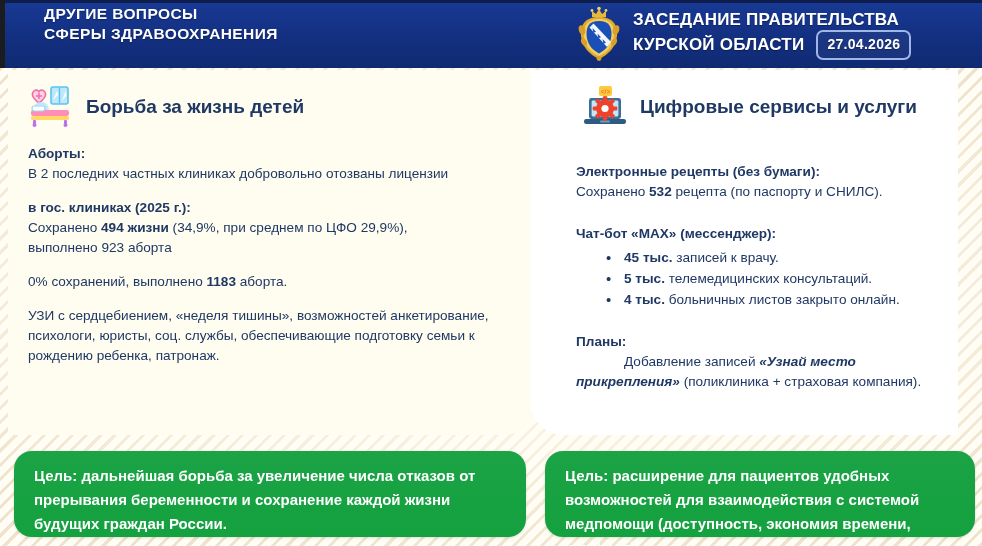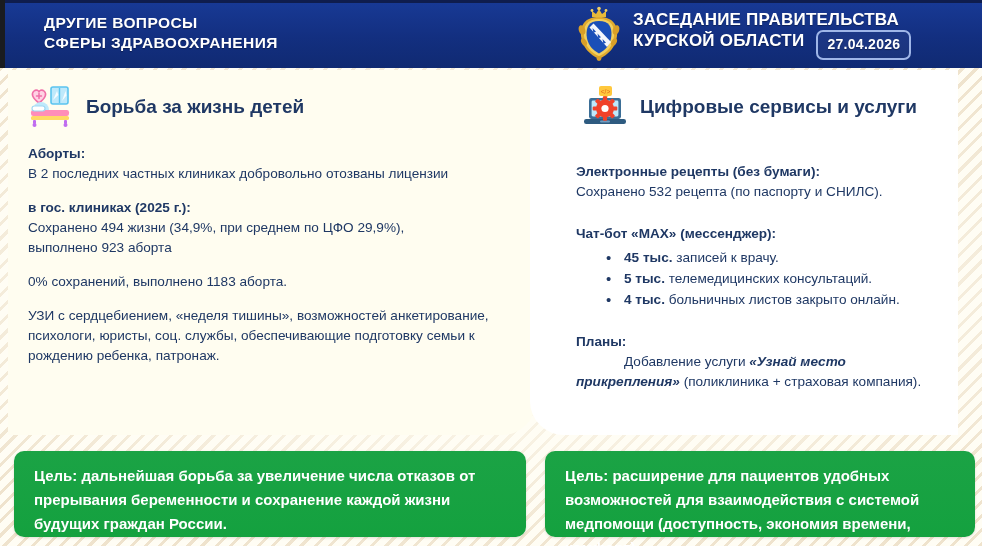--- a/index.html
+++ b/index.html
@@ -49,21 +49,21 @@
     width: 5px; height: 68px;
     background: #1a1c20;
   }
   .header-edge-top {
     position: absolute; left: 0; top: 0;
     width: 982px; height: 3px;
     background: #0f1d4d;
   }
   .header-title {
     position: absolute;
-    left: 44px; top: 13px;
+    left: 44px; top: 4px;
     color: #ffffff;
     font-weight: bold;
     font-size: 15.5px;
     line-height: 20px;
     letter-spacing: .4px;
     text-shadow: 0 1px 1px rgba(0,0,0,.35);
   }
   .header-right {
     position: absolute;
     left: 575px; top: 6px;
@@ -79,20 +79,21 @@
   .header-meeting {
     color: #ffffff;
     font-weight: bold;
     font-size: 17px;
     line-height: 21px;
     letter-spacing: .2px;
     text-shadow: 0 1px 1px rgba(0,0,0,.35);
   }
   .meeting-line2 {
     display: flex;
+    align-items: center;
     gap: 12px;
   }
   .date-badge {
     border: 2px solid #9fb6e8;
     border-radius: 7px;
     padding: 2px 9px 3px 9px;
     font-size: 14px;
     font-weight: bold;
     color: #ffffff;
     letter-spacing: .3px;
@@ -161,21 +162,21 @@
     font-size: 13.6px;
     font-weight: bold;
     line-height: 20px;
     color: #1f3864;
   }
   .txt {
     font-size: 13.6px;
     line-height: 20px;
     color: #1f3864;
   }
-  .txt b, .lbl b { font-weight: normal; }
+  .txt b, .lbl b { font-weight: bold; }
   .em { font-style: italic; font-weight: bold; }
 
   ul.bullets {
     list-style: none;
     margin: 3px 0 0 30px;
   }
   ul.bullets li {
     position: relative;
     font-size: 13.6px;
     line-height: 21px;
@@ -188,21 +189,21 @@
     color: #1f3864;
     font-size: 15px;
   }
   .indent { padding-left: 48px; }
 
   
   .goal {
     position: absolute;
     z-index: 5;
     background: linear-gradient(180deg, #1ba345 0%, #14a13f 100%);
-    border-radius: 10px;
+    border-radius: 18px;
     color: #ffffff;
     font-weight: bold;
     font-size: 15px;
     line-height: 24px;
     padding: 13px 18px 13px 20px;
     box-shadow: 0 1px 3px rgba(0,0,0,.12);
   }
   .goal-left  { left: 14px;  top: 451px; width: 512px; height: 86px; }
   .goal-right { left: 545px; top: 451px; width: 430px; height: 86px; }
 </style>
@@ -369,21 +370,21 @@
         </li>
         <li>
           <b>4 тыс.</b><span> больничных листов закрыто онлайн.</span>
         </li>
       </ul>
     </div>
 
     <div class="block" style="margin-top:22px;">
       <div class="lbl">Планы:</div>
       <div class="txt">
-        <span class="indent">Добавление услуги </span><i class="em">«Узнай место</i><br>
+        <span class="indent">Добавление записей </span><i class="em">«Узнай место</i><br>
         <i class="em">прикрепления»</i><span> (поликлиника + страховая компания).</span>
       </div>
     </div>
   </div>
 
   <div class="goal goal-left">Цель: дальнейшая борьба за увеличение числа отказов от прерывания беременности и сохранение каждой жизни будущих граждан России.</div>
   <div class="goal goal-right">Цель: расширение для пациентов удобных возможностей для взаимодействия с системой медпомощи (доступность, экономия времени, комфорт)</div>
 
 </div>
 

